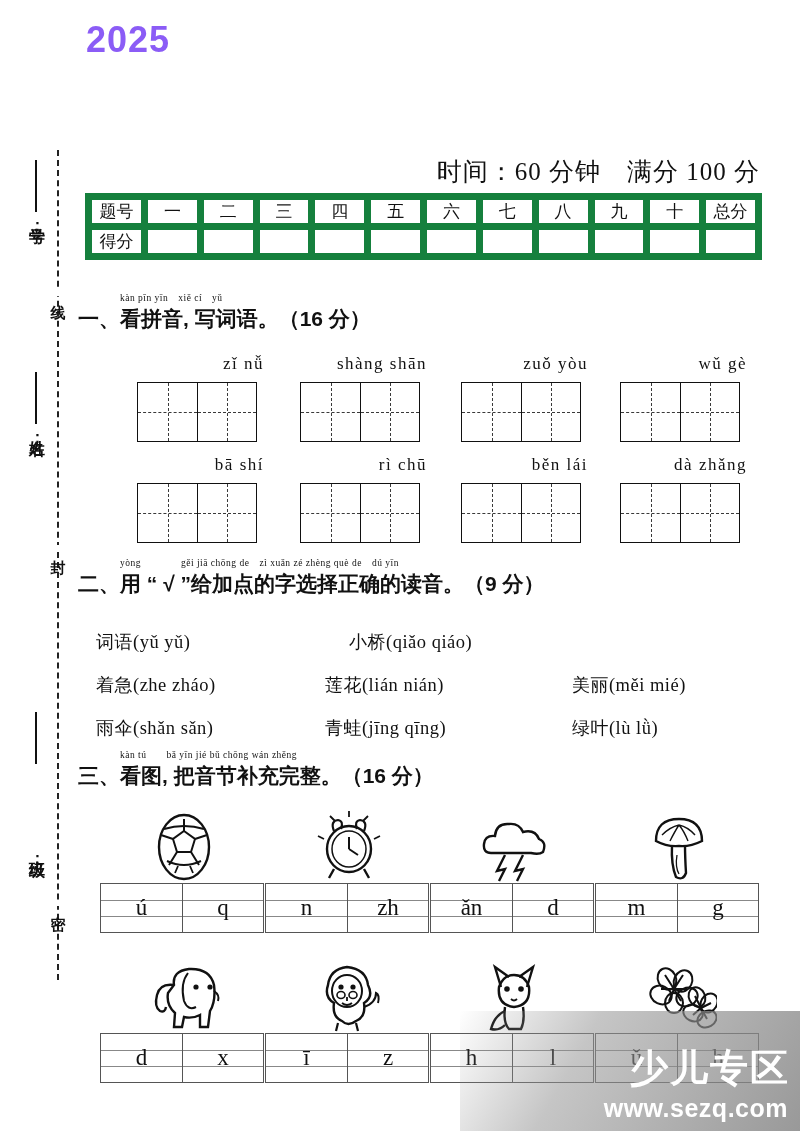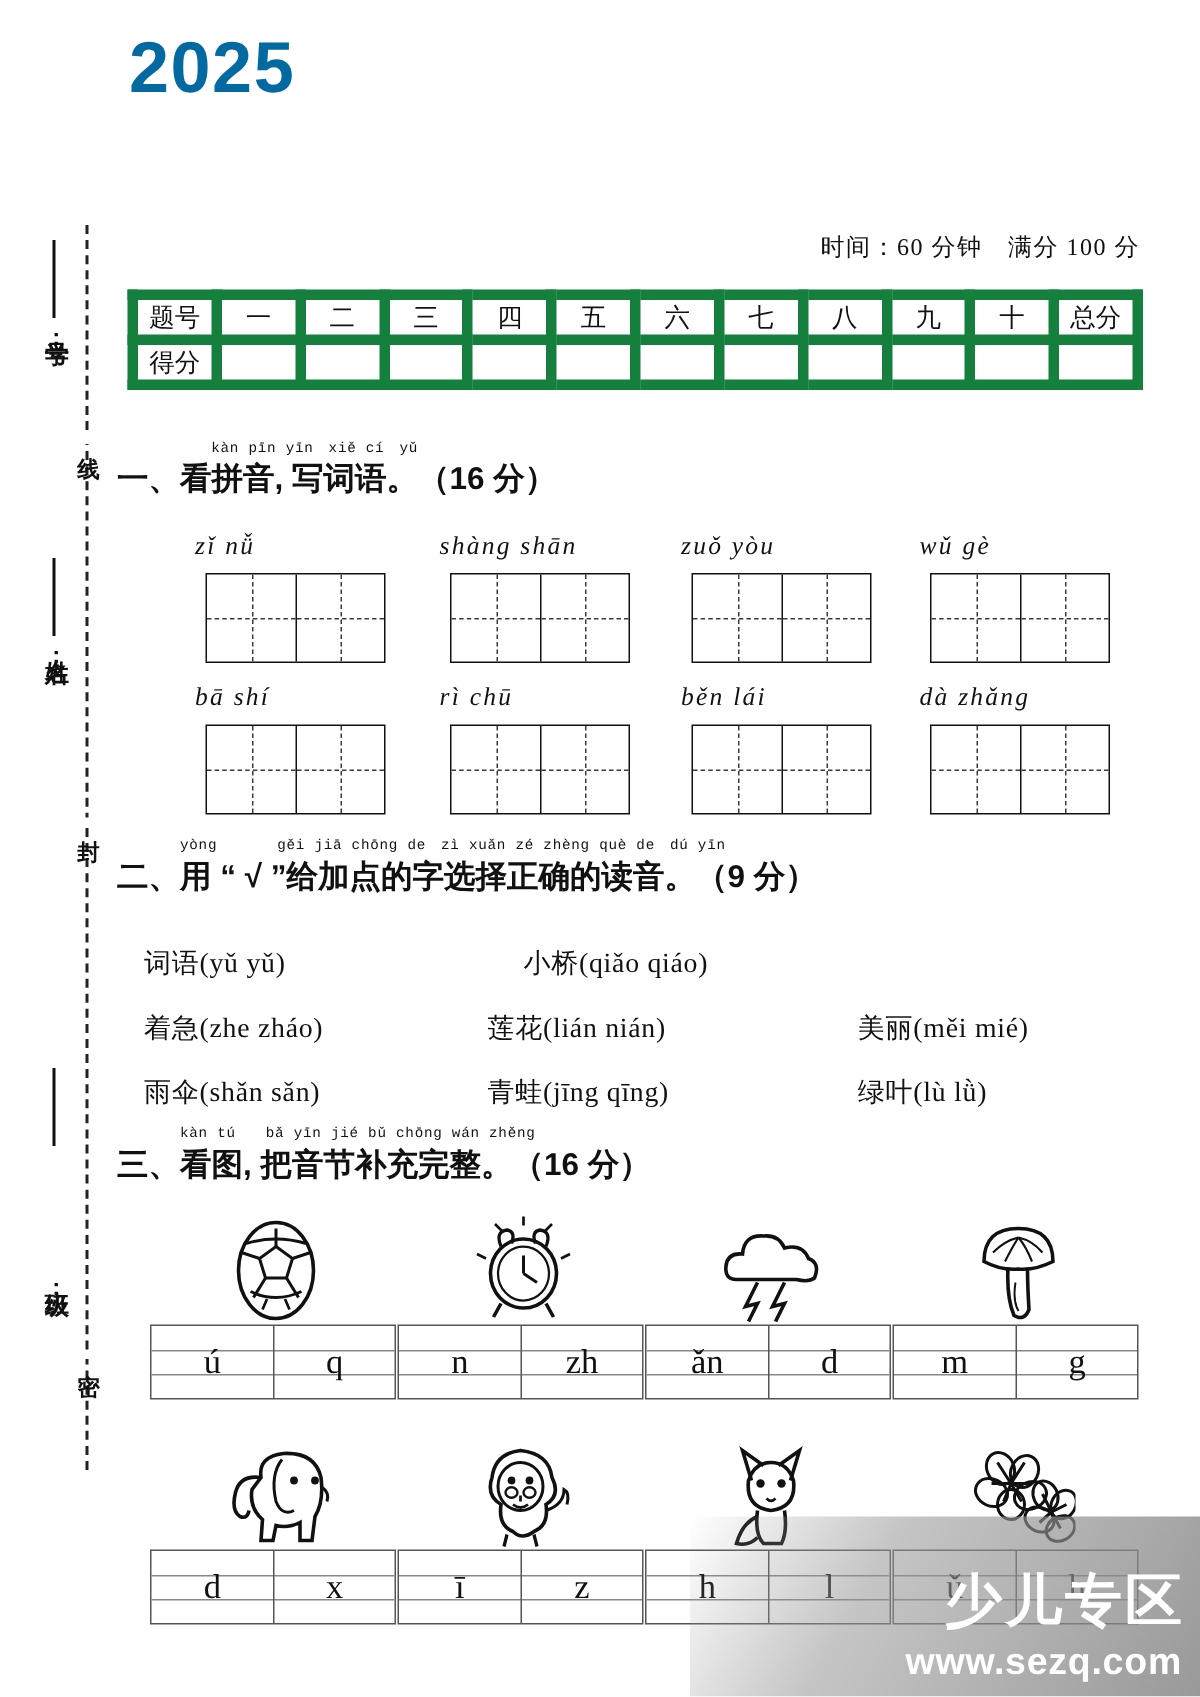--- a/index.html
+++ b/index.html
@@ -65,33 +65,33 @@
   #content {
     position: absolute;
     left: 78px; top: 0;
     width: 722px; height: 1131px;
   }
 
   #doc-title {
     position: absolute;
     left: 8px; top: 22px;
     font-family: "Liberation Sans", "DejaVu Sans", sans-serif;
-    font-size: 48px;
+    font-size: 36px;
     font-weight: bold;
     letter-spacing: 1px;
-    color: #0369a1;
+    color: #8b5cf6;
     line-height: 1;
   }
 
   #exam-meta {
     position: absolute;
     left: 0; top: 155px;
     width: 682px;
     text-align: right;
-    font-size: 16px;
+    font-size: 25px;
     letter-spacing: 1px;
   }
 
   
   #score-table {
     position: absolute;
     left: 7px; top: 193px;
     width: 677px;
     border-collapse: collapse;
     table-layout: fixed;
@@ -119,40 +119,39 @@
   }
   .section-head .ruby-wrap {
     display: inline-block;
     position: relative;
     vertical-align: baseline;
   }
   .section-head .ruby {
     position: absolute;
     left: 0; top: -13px;
     width: 100%;
-    text-align: right;
-    font-family: Liberation Mono, monospace;
+    text-align: left;
+    font-family: Liberation Serif, serif;
     font-weight: normal;
     font-size: 9.5px;
     letter-spacing: 0.5px;
     white-space: nowrap;
     color: #111;
   }
   .section-head .pts {
     font-family: "Liberation Sans", "DejaVu Sans", sans-serif;
     font-weight: bold;
   }
 
   
   .ex1-row { position: absolute; left: 0; width: 722px; height: 100px; }
   .ex1-cell {
     position: absolute;
     width: 134px;
-    text-align: left;
-    font-style: italic;
+    text-align: right;
   }
   .ex1-pinyin {
     font-size: 17px;
     letter-spacing: 1.5px;
     height: 24px;
     line-height: 24px;
     white-space: nowrap;
   }
   .tzg {
     width: 120px; height: 60px;

